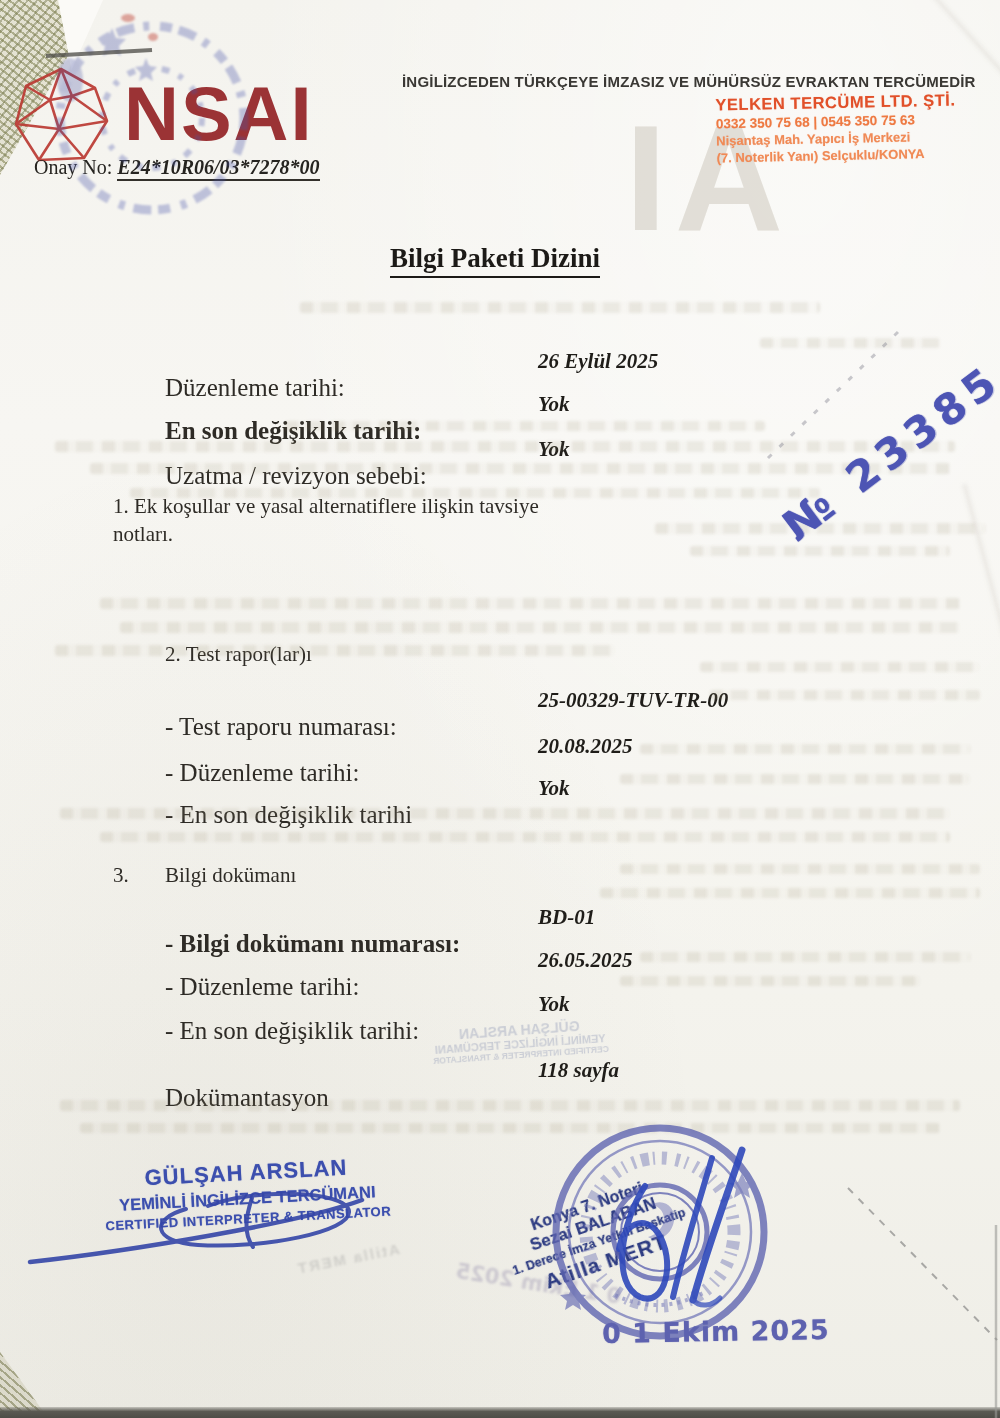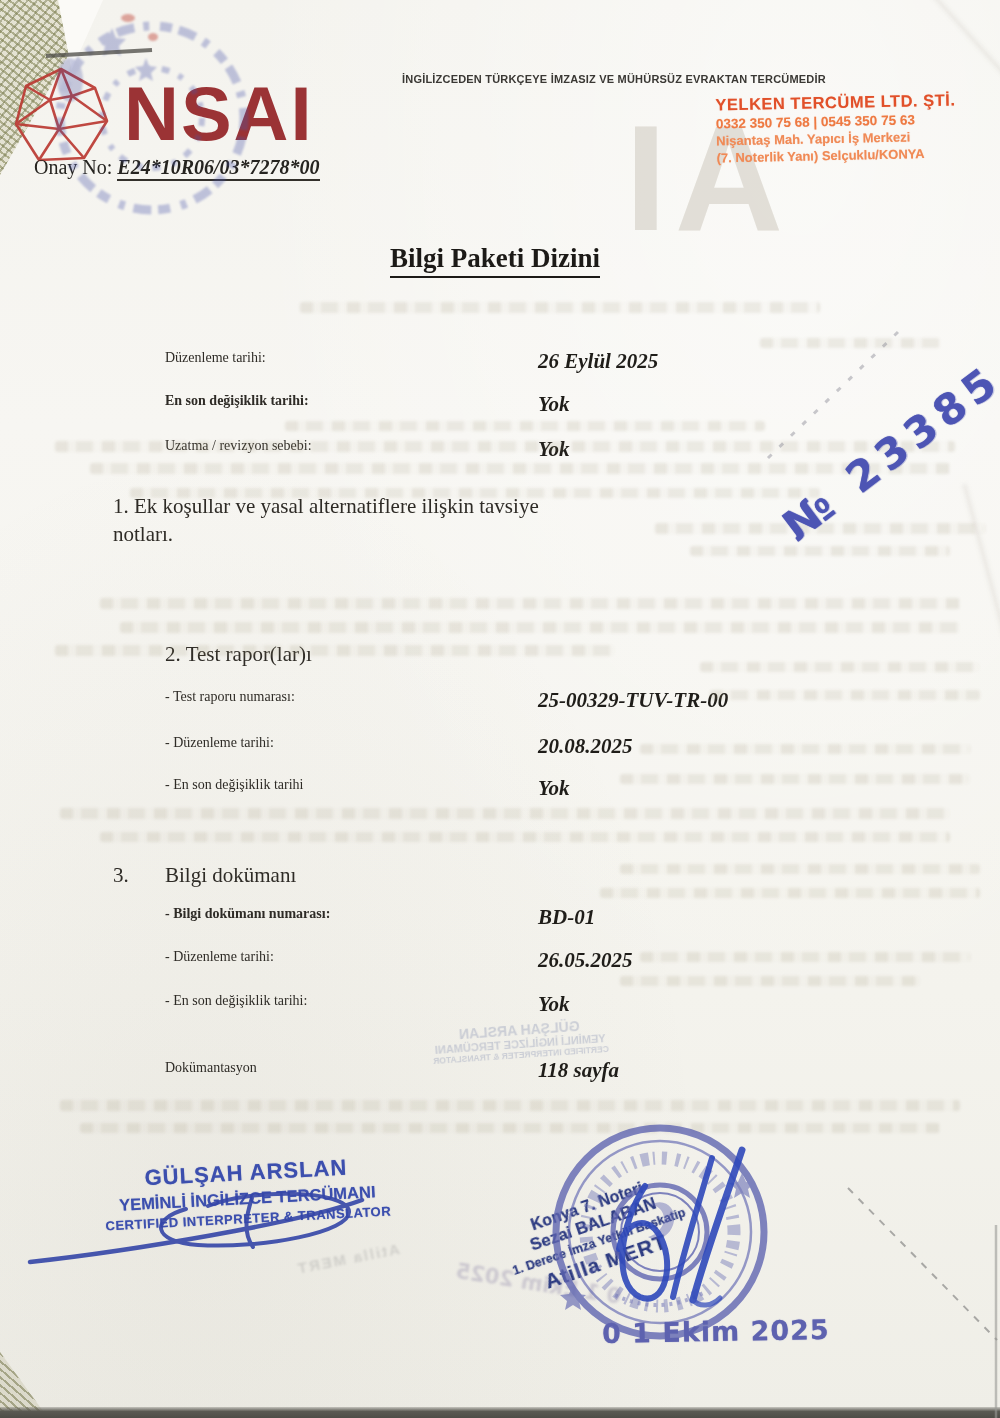--- a/index.html
+++ b/index.html
@@ -10,33 +10,33 @@
       radial-gradient(ellipse at 80% 10%, rgba(255,255,255,0.5), transparent 50%),
       linear-gradient(180deg,#f4f3ee 0%,#f7f6f2 30%,#f4f3ed 70%,#efeee7 100%);
     font-family:"Liberation Serif","DejaVu Serif",serif;color:#2a2823;
   }
   .abs{position:absolute;}
   
   .logo-text{font-family:"Liberation Sans","DejaVu Sans",sans-serif;font-weight:800;
     font-size:76px;line-height:0.9;color:#9b3335;letter-spacing:2px;margin-left:12px;}
   .approval{font-size:20px;color:#262420;}
   .approval .num{font-weight:bold;font-style:italic;border-bottom:2px solid #33302b;padding-bottom:1px;}
-  .header-note{font-family:"Liberation Sans","DejaVu Sans",sans-serif;font-size:11px;
+  .header-note{font-family:"Liberation Sans","DejaVu Sans",sans-serif;font-size:15px;
     font-weight:600;color:#3a3834;letter-spacing:0.2px;}
   .agency{font-family:"Liberation Sans","DejaVu Sans",sans-serif;transform:rotate(-1.2deg);
     text-shadow:0 0 1px rgba(235,100,50,0.35);}
   .agency .l1{font-size:16.5px;font-weight:800;color:#e1502a;letter-spacing:0.5px;}
   .agency .l2{font-size:13.5px;font-weight:700;color:#ee7a42;margin-top:2px;}
   .agency .l3,.agency .l4{font-size:13px;font-weight:600;color:#f08a55;margin-top:2px;}
   .watermark{font-family:"Liberation Sans","DejaVu Sans",sans-serif;font-weight:800;
     font-size:150px;color:rgba(206,201,189,0.55);letter-spacing:8px;}
   
   .doc-title{font-size:27px;font-weight:bold;border-bottom:2.5px solid #1c1a17;
     padding-bottom:2px;color:#1c1a17;white-space:nowrap;}
-  .lbl{font-size:14px;color:#2e2b26;white-space:nowrap;}
+  .lbl{font-size:25px;color:#2e2b26;white-space:nowrap;margin-top:24px;}
   .val{font-size:21px;font-weight:bold;font-style:italic;color:#1f1d19;white-space:nowrap;}
   .sec{font-size:21px;color:#2e2b26;}
   
   .ghost{position:absolute;border-radius:3px;filter:blur(1.6px);opacity:0.85;
     background:repeating-linear-gradient(90deg,
       rgba(150,139,110,0.20) 0 13px, rgba(150,139,110,0.05) 13px 21px,
       rgba(150,139,110,0.16) 21px 38px, rgba(150,139,110,0.03) 38px 47px);}
   .ghost-mirror{transform:scaleX(-1) rotate(4deg);filter:blur(0.7px);opacity:0.33;
     color:#7d88ad;font-family:"Liberation Sans","DejaVu Sans",sans-serif;text-align:center;}
   .ghost-mirror .g1{font-size:14px;font-weight:800;}

